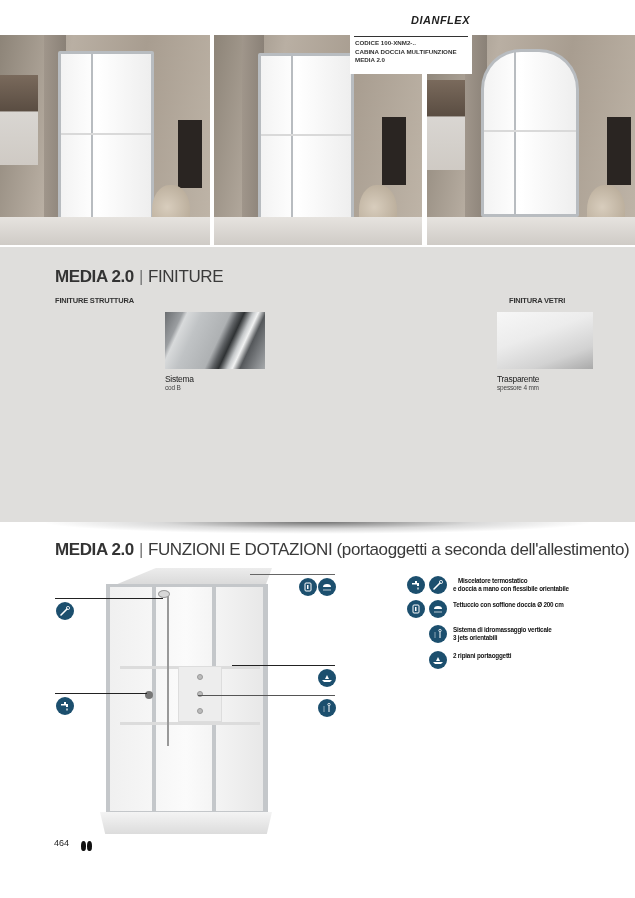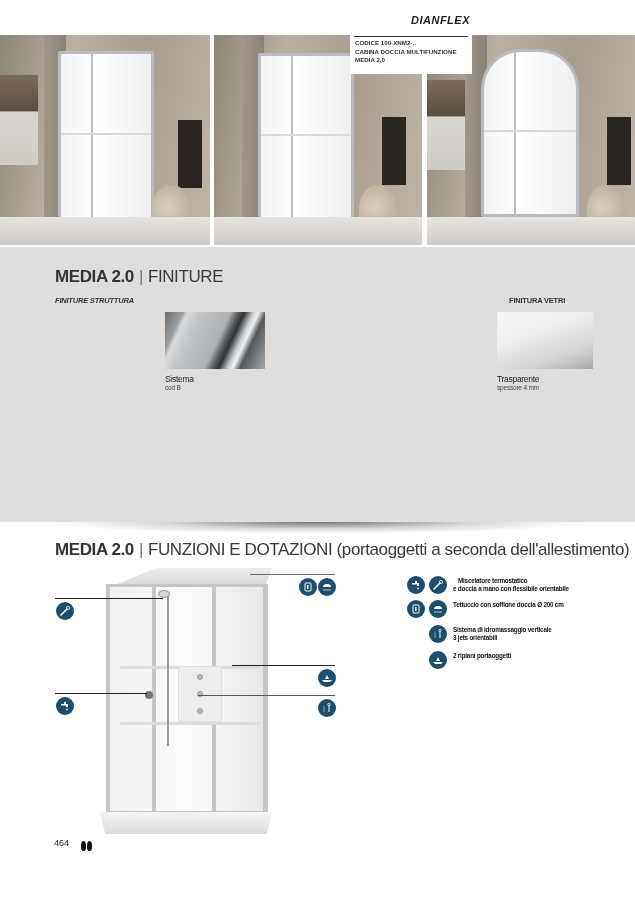--- a/index.html
+++ b/index.html
@@ -100,21 +100,21 @@
   <div>MEDIA 2.0</div>
 </div>
 
 <div class="gray"></div>
 <div class="shadow"></div>
 
 <div class="sec-title" style="left:55px; top:267px;">
   <b>MEDIA 2.0</b><span class="sep">|</span><span>FINITURE</span>
 </div>
 
-<div class="sub-label" style="left:55px; top:296px;font-style:italic;">FINITURE STRUTTURA</div>
+<div class="sub-label" style="left:55px; top:296px;">FINITURE STRUTTURA</div>
 <div class="sub-label" style="left:509px; top:296px;">FINITURA VETRI</div>
 
 <div class="swatch swatch-silver"></div>
 <div class="sw-name" style="left:165px; top:374px;">Sistema</div>
 <div class="sw-sub" style="left:165px; top:384px;">cod B</div>
 
 <div class="swatch swatch-glass"></div>
 <div class="sw-name" style="left:497px; top:374px;">Trasparente</div>
 <div class="sw-sub" style="left:497px; top:384px;">spessore 4 mm</div>
 

